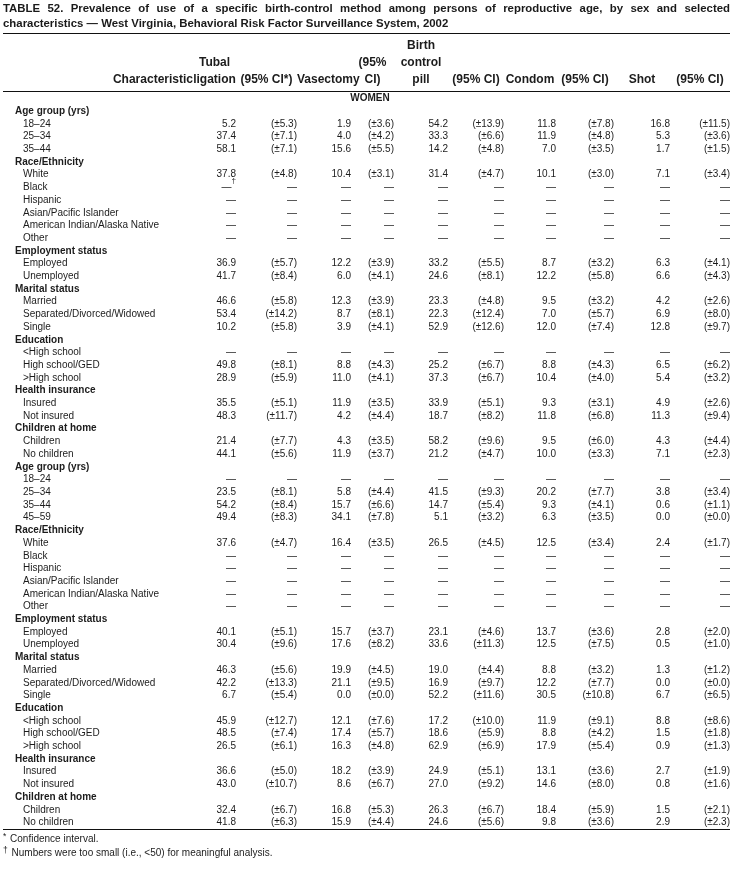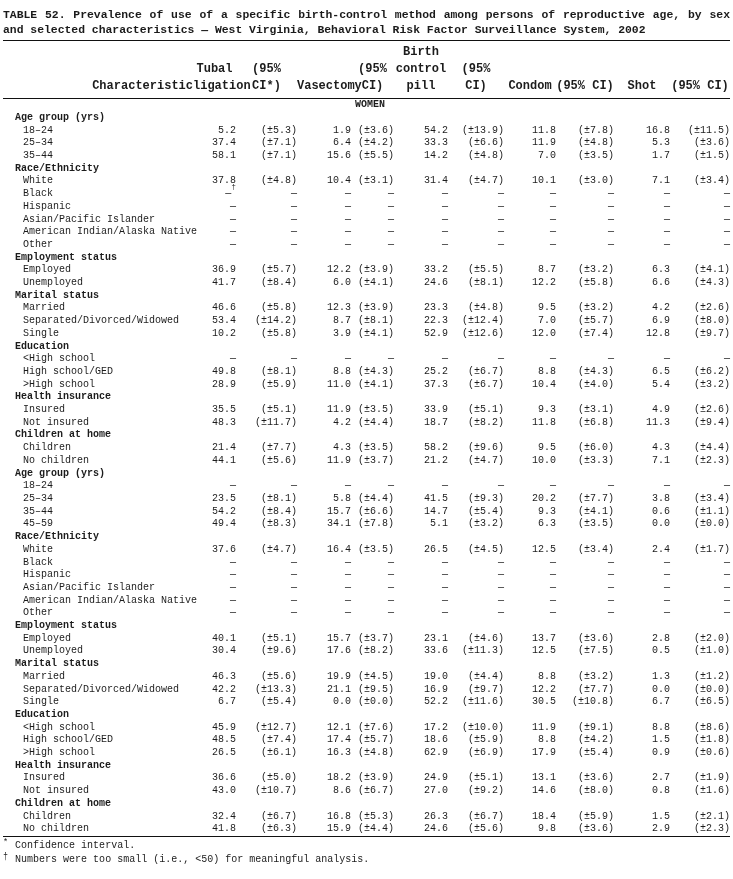--- a/index.html
+++ b/index.html
@@ -1,19 +1,19 @@
 <!DOCTYPE html>
 <html><head>
 <meta charset="utf-8">
 <style>
   html,body{margin:0;padding:0;background:#fff;}
   .page{
     width:733px;height:866px;box-sizing:border-box;
-    padding:8px 3px 0 3px;background:#fff;color:#1c1c1c;
-    font-family:Liberation Mono, monospace;overflow:hidden;
+    padding:1px 3px 0 3px;background:#fff;color:#1c1c1c;
+    font-family:Liberation Sans, sans-serif;overflow:hidden;
   }
   .title{
     font-weight:bold;font-size:11.4px;line-height:14.6px;
     text-align:justify;margin-bottom:3px;color:#1a1a1a;
   }
   table{border-collapse:collapse;table-layout:fixed;width:727px;border-top:1.4px solid #111;}
   thead tr{border-bottom:1.4px solid #111;}
   th{
     font-weight:bold;font-size:12px;line-height:17px;vertical-align:bottom;
     padding:3px 0 3px 0;text-align:center;white-space:pre-line;
@@ -89,21 +89,21 @@
           <td>(±13.9)</td>
           <td>11.8</td>
           <td>(±7.8)</td>
           <td>16.8</td>
           <td>(±11.5)</td>
         </tr>
         <tr class="leaf">
           <td>25–34</td>
           <td>37.4</td>
           <td>(±7.1)</td>
-          <td>6.4</td>
+          <td>4.0</td>
           <td>(±4.2)</td>
           <td>33.3</td>
           <td>(±6.6)</td>
           <td>11.9</td>
           <td>(±4.8)</td>
           <td>5.3</td>
           <td>(±3.6)</td>
         </tr>
         <tr class="leaf">
           <td>35–44</td>
@@ -610,21 +610,21 @@
           <td>&gt;High school</td>
           <td>26.5</td>
           <td>(±6.1)</td>
           <td>16.3</td>
           <td>(±4.8)</td>
           <td>62.9</td>
           <td>(±6.9)</td>
           <td>17.9</td>
           <td>(±5.4)</td>
           <td>0.9</td>
-          <td>(±0.6)</td>
+          <td>(±1.3)</td>
         </tr>
         <tr class="grp">
           <td colspan="11">Health insurance</td>
         </tr>
         <tr class="leaf">
           <td>Insured</td>
           <td>36.6</td>
           <td>(±5.0)</td>
           <td>18.2</td>
           <td>(±3.9)</td>

